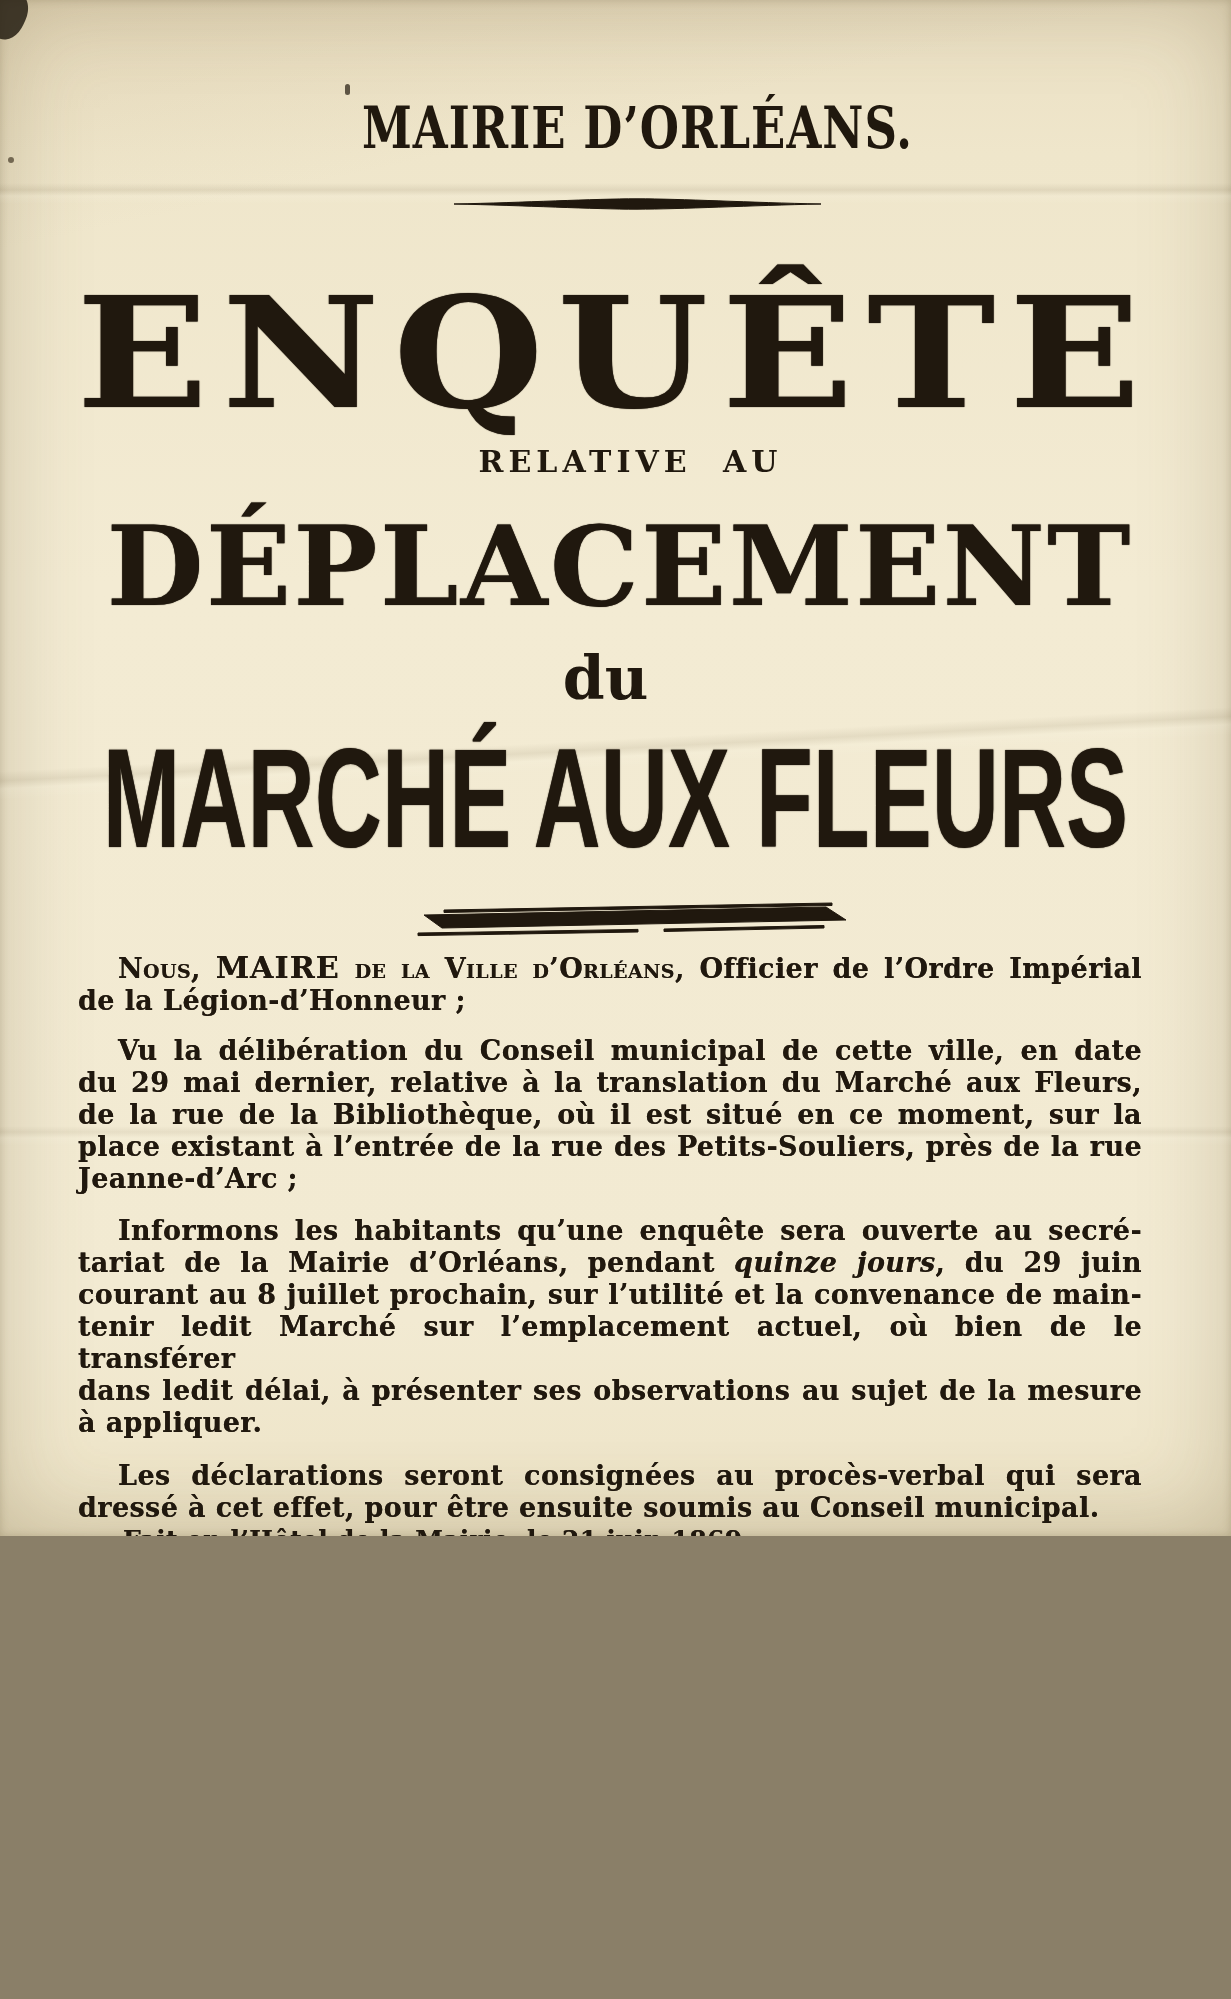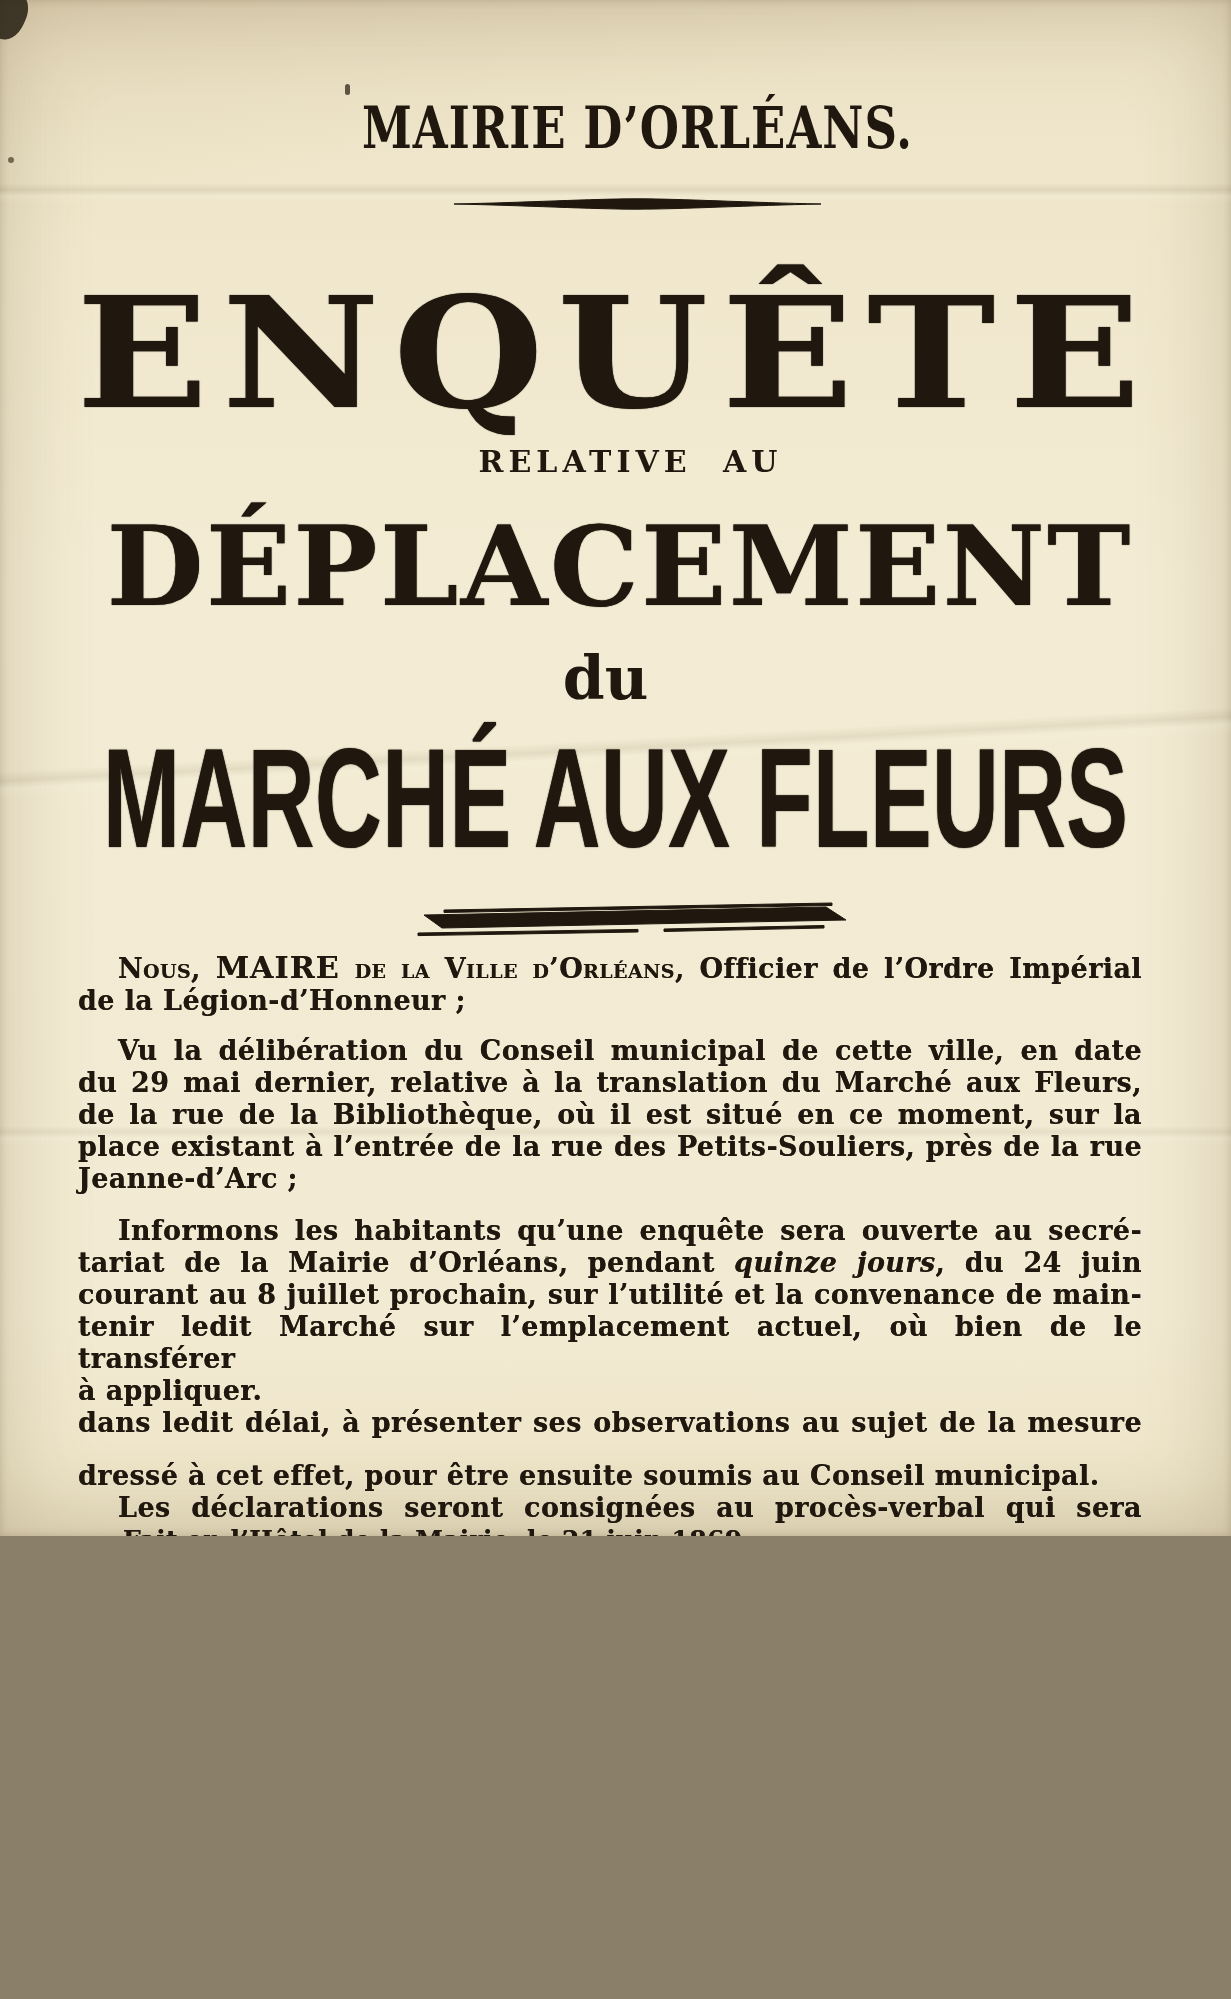--- a/index.html
+++ b/index.html
@@ -139,30 +139,30 @@
     <div class="para p2">
       <div class="bl first">Vu la délibération du Conseil municipal de cette ville, en date</div>
       <div class="bl">du 29 mai dernier, relative à la translation du Marché aux Fleurs,</div>
       <div class="bl">de la rue de la Bibliothèque, où il est situé en ce moment, sur la</div>
       <div class="bl">place existant à l’entrée de la rue des Petits-Souliers, près de la rue</div>
       <div class="bl last">Jeanne-d’Arc ;</div>
     </div>
 
     <div class="para p3">
       <div class="bl first">Informons les habitants qu’une enquête sera ouverte au secré-</div>
-      <div class="bl"><span>tariat de la Mairie d’Orléans, pendant </span><span class="it">quinze jours</span><span>, du 24 juin</span></div>
+      <div class="bl"><span>tariat de la Mairie d’Orléans, pendant </span><span class="it">quinze jours</span><span>, du 29 juin</span></div>
       <div class="bl">courant au 8 juillet prochain, sur l’utilité et la convenance de main-</div>
       <div class="bl">tenir ledit Marché sur l’emplacement actuel, où bien de le transférer</div>
+      <div class="bl">dans ledit délai, à présenter ses observations au sujet de la mesure</div>
       <div class="bl last">à appliquer.</div>
-      <div class="bl">dans ledit délai, à présenter ses observations au sujet de la mesure</div>
     </div>
 
     <div class="para p4">
+      <div class="bl first">Les déclarations seront consignées au procès-verbal qui sera</div>
       <div class="bl last">dressé à cet effet, pour être ensuite soumis au Conseil municipal.</div>
-      <div class="bl first">Les déclarations seront consignées au procès-verbal qui sera</div>
     </div>
 
     <div class="dateline">Fait en l’Hôtel de la Mairie, le 21 juin 1869.</div>
 
     <div class="signature">E. VIGNAT.</div>
 
   </div>
 
   <div class="footer">
     <div class="footer-rule"></div>

